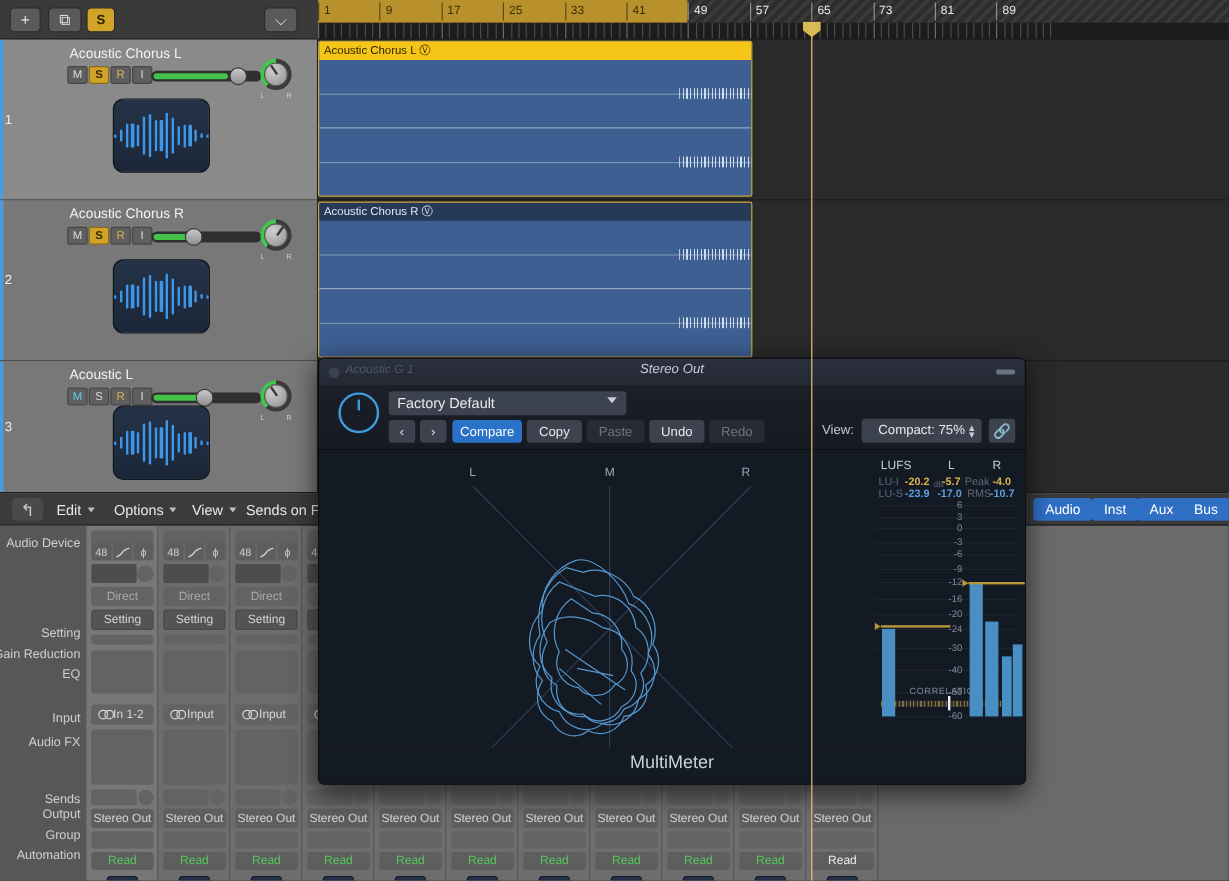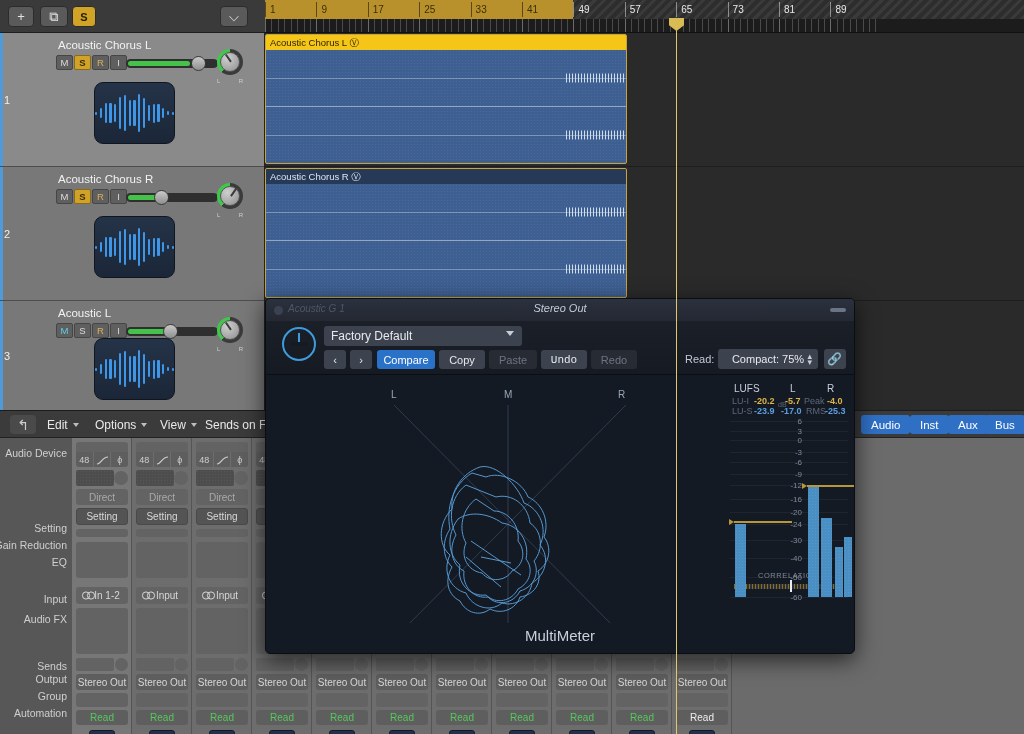--- a/index.html
+++ b/index.html
@@ -151,21 +151,21 @@
   .hbtn{ position:absolute; top:29px; height:19px; background:#3d434e;
      border-radius:3px; color:#e4e7ec; font-size:11px; display:flex;
      align-items:center; justify-content:center;}
   .hbtn.dim{ background:#262b34; color:#6d7482;}
   .hbtn.blue{ background:#2a72c8; color:#fff;}
   #hb-prev{ left:58px; width:22px;}
   #hb-next{ left:84px; width:22px;}
   #hb-compare{ left:111px; width:58px;}
   #hb-copy{ left:173px; width:46px;}
   #hb-paste{ left:223px; width:48px;}
-  #hb-undo{ left:275px; width:46px;font-family:Liberation Mono, monospace;}
+  #hb-undo{ left:275px; width:46px;}
   #hb-redo{ left:325px; width:46px;}
   #view-label{ position:absolute; left:419px; top:32px; font-size:11px;
      color:#c3cad5;}
   #view-select{ position:absolute; left:452px; top:28px; width:100px;
      height:20px; background:#3d434e; border-radius:3px; color:#e6e9ee;
      font-size:11px; line-height:20px; text-align:center;}
   #view-select .upd{ position:absolute; right:6px; top:4px; font-size:9px;
      color:#c8cdd6; line-height:6px;}
   #link-btn{ position:absolute; left:558px; top:28px; width:22px; height:20px;
      background:#3d434e; border-radius:3px; color:#c9d0da; font-size:12px;
@@ -583,21 +583,21 @@
       <span>Factory Default</span>
       <span class="chev"></span>
     </div>
     <div class="hbtn" id="hb-prev">‹</div>
     <div class="hbtn" id="hb-next">›</div>
     <div class="hbtn blue" id="hb-compare">Compare</div>
     <div class="hbtn" id="hb-copy">Copy</div>
     <div class="hbtn dim" id="hb-paste">Paste</div>
     <div class="hbtn" id="hb-undo">Undo</div>
     <div class="hbtn dim" id="hb-redo">Redo</div>
-    <div id="view-label">Read:</div>
+    <div id="view-label">View:</div>
     <div id="view-select">
       <span>Compact: 75%</span>
       <span class="upd">▴<br>▾</span>
     </div>
     <div id="link-btn">🔗</div>
   </div>
 
   <div id="plug-body">
     <div id="gonio">
       <div class="axlabel" style="left:115px">L</div>
@@ -644,21 +644,21 @@
         <div class="lufs-t" style="left:26px; top:13px; color:#ddb44a; font-weight:bold;">-20.2</div>
         <div class="lufs-t" style="left:50px; top:18px; color:#5d6878; font-size:7px;">dB</div>
         <div class="lufs-t" style="left:57px; top:13px; color:#ddb44a; font-weight:bold;">-5.7</div>
         <div class="lufs-t" style="left:76px; top:13px; color:#5d6878;">Peak</div>
         <div class="lufs-t" style="left:99px; top:13px; color:#ddb44a; font-weight:bold;">-4.0</div>
 
         <div class="lufs-t" style="left:4px; top:23px; color:#5d6878;">LU-S</div>
         <div class="lufs-t" style="left:26px; top:23px; color:#5b9fe0; font-weight:bold;">-23.9</div>
         <div class="lufs-t" style="left:53px; top:23px; color:#5b9fe0; font-weight:bold;">-17.0</div>
         <div class="lufs-t" style="left:78px; top:23px; color:#5d6878;">RMS</div>
-        <div class="lufs-t" style="left:97px; top:23px; color:#5b9fe0; font-weight:bold;">-25.3</div>
+        <div class="lufs-t" style="left:97px; top:23px; color:#5b9fe0; font-weight:bold;">-10.7</div>
       </div>
 
       <div id="scale">
           <div class="gl" style="top: 0px;"></div>
           <div class="sl" style="top: 0px;">6</div>
           <div class="gl" style="top: 9.68px;"></div>
           <div class="sl" style="top: 9.68px;">3</div>
           <div class="gl" style="top: 19.36px;"></div>
           <div class="sl" style="top: 19.36px;">0</div>
           <div class="gl" style="top: 30.8px;"></div>

